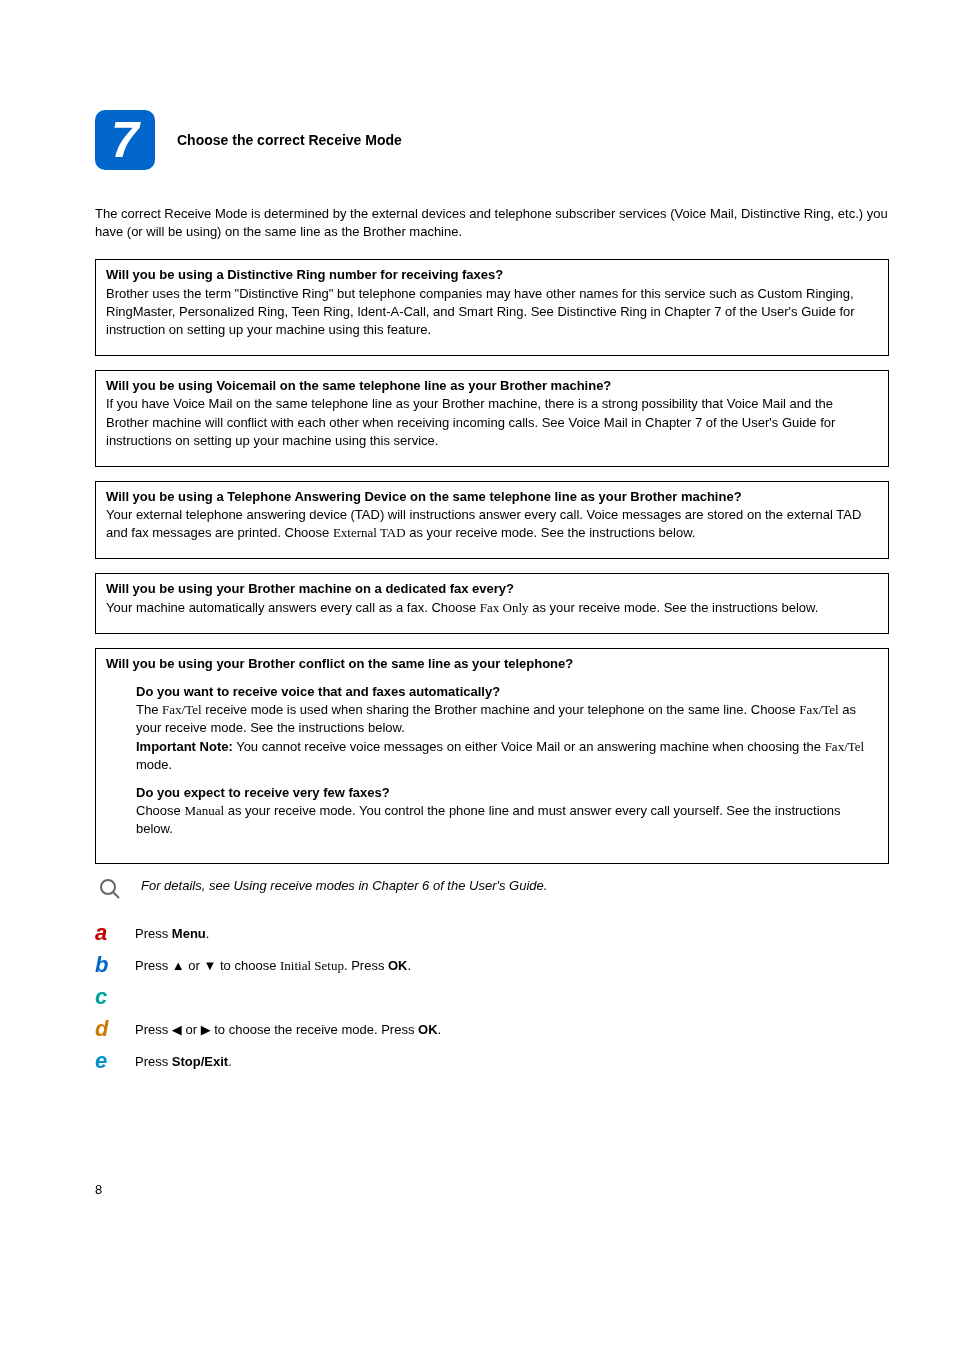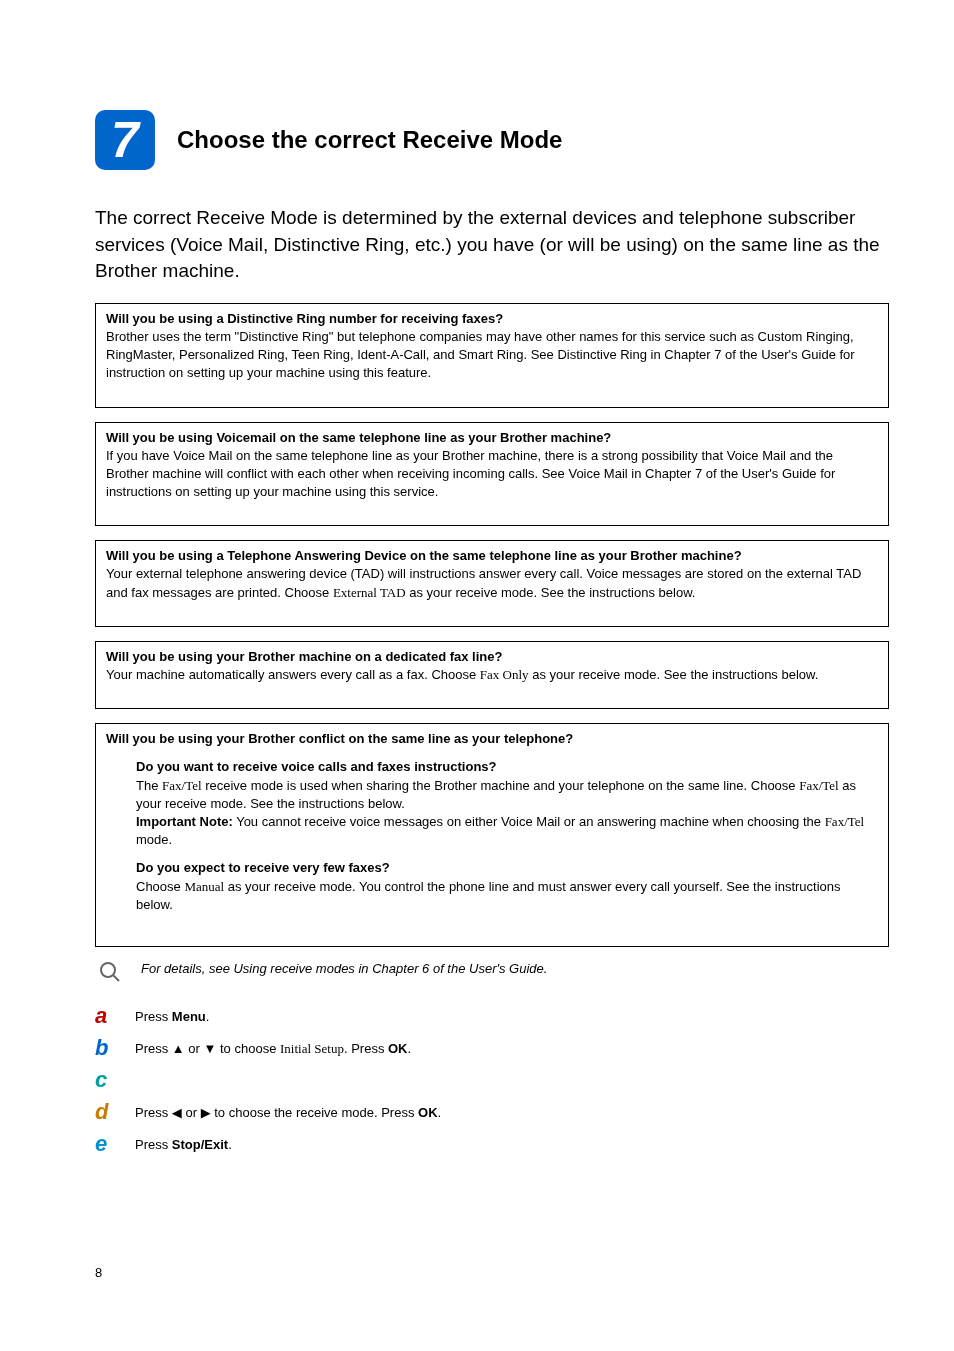--- a/index.html
+++ b/index.html
@@ -32,31 +32,31 @@
     font-weight: bold;
     font-style: italic;
     color: #fff;
     display: flex;
     align-items: center;
     justify-content: center;
     margin-right: 22px;
     line-height: 1;
   }
   .step-title {
-    font-size: 24px;
+    font-size: 14px;
     font-weight: bold;
   }
   .intro {
-    font-size: 19px;
+    font-size: 13px;
     line-height: 1.4;
     margin-bottom: 18px;
   }
   .box {
     border: 1px solid #000;
-    padding: 6px 10px 24px 10px;
+    padding: 6px 10px 16px 10px;
     margin-bottom: 14px;
     font-size: 13px;
     line-height: 1.4;
   }
   .box-title {
     font-weight: bold;
   }
   .mono {
     font-family: Liberation Serif, serif;
     font-size: 13px;
@@ -138,29 +138,29 @@
     <span class="box-title">Will you be using Voicemail on the same telephone line as your Brother machine?</span><br>
     <span>If you have Voice Mail on the same telephone line as your Brother machine, there is a strong possibility that Voice Mail and the Brother machine will conflict with each other when receiving incoming calls. See Voice Mail in Chapter 7 of the User's Guide for instructions on setting up your machine using this service.</span>
   </div>
 
   <div class="box">
     <span class="box-title">Will you be using a Telephone Answering Device on the same telephone line as your Brother machine?</span><br>
     <span><span>Your external telephone answering device (TAD) will instructions answer every call. Voice messages are stored on the external TAD and fax messages are printed. Choose </span><span class="mono">External TAD</span><span> as your receive mode. See the instructions below.</span></span>
   </div>
 
   <div class="box">
-    <span class="box-title">Will you be using your Brother machine on a dedicated fax line?</span><br>
+    <span class="box-title">Will you be using your Brother machine on a dedicated fax every?</span><br>
     <span><span>Your machine automatically answers every call as a fax. Choose </span><span class="mono">Fax Only</span><span> as your receive mode. See the instructions below.</span></span>
   </div>
 
   <div class="box">
     <span class="box-title">Will you be using your Brother conflict on the same line as your telephone?</span>
     <div class="inner-group" style="margin-top:10px;">
       <p>
-        <span class="box-title">Do you want to receive voice calls and faxes instructions?</span><br>
+        <span class="box-title">Do you want to receive voice that and faxes automatically?</span><br>
         <span>The </span><span class="mono">Fax/Tel</span><span> receive mode is used when sharing the Brother machine and your telephone on the same line. Choose </span><span class="mono">Fax/Tel</span><span> as your receive mode. See the instructions below.</span><br>
         <span class="box-title">Important Note:</span><span> You cannot receive voice messages on either Voice Mail or an answering machine when choosing the </span><span class="mono">Fax/Tel</span><span> mode.</span>
       </p>
       <p>
         <span class="box-title">Do you expect to receive very few faxes?</span><br>
         <span>Choose </span><span class="mono">Manual</span><span> as your receive mode. You control the phone line and must answer every call yourself. See the instructions below.</span>
       </p>
     </div>
   </div>
 

